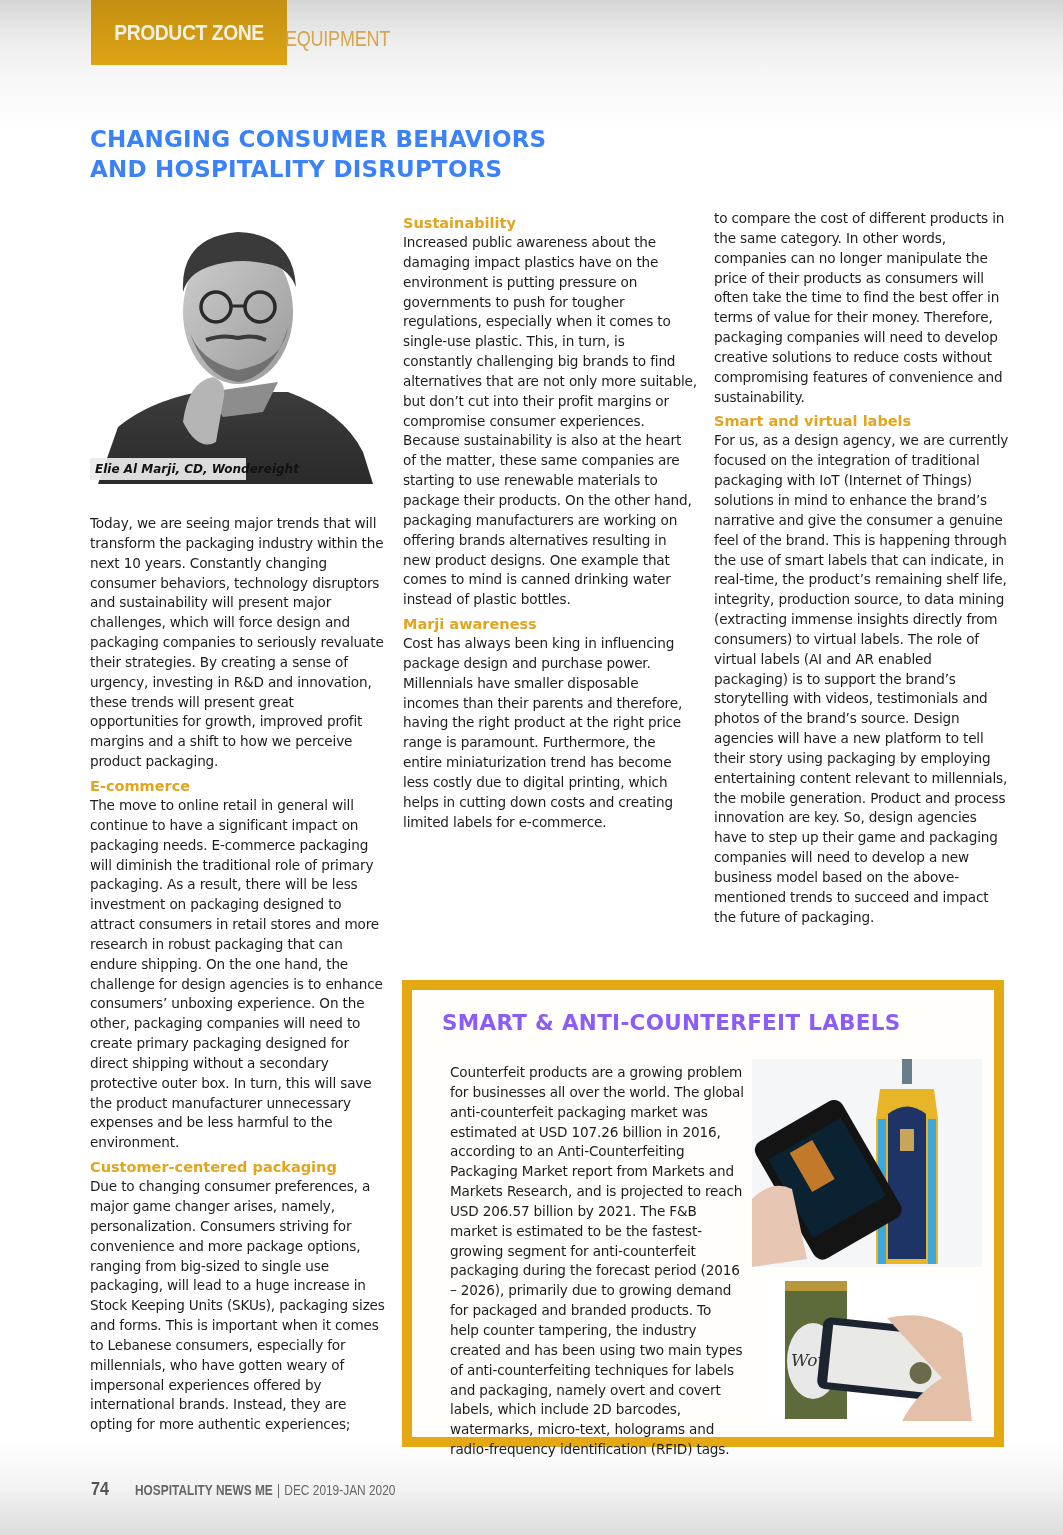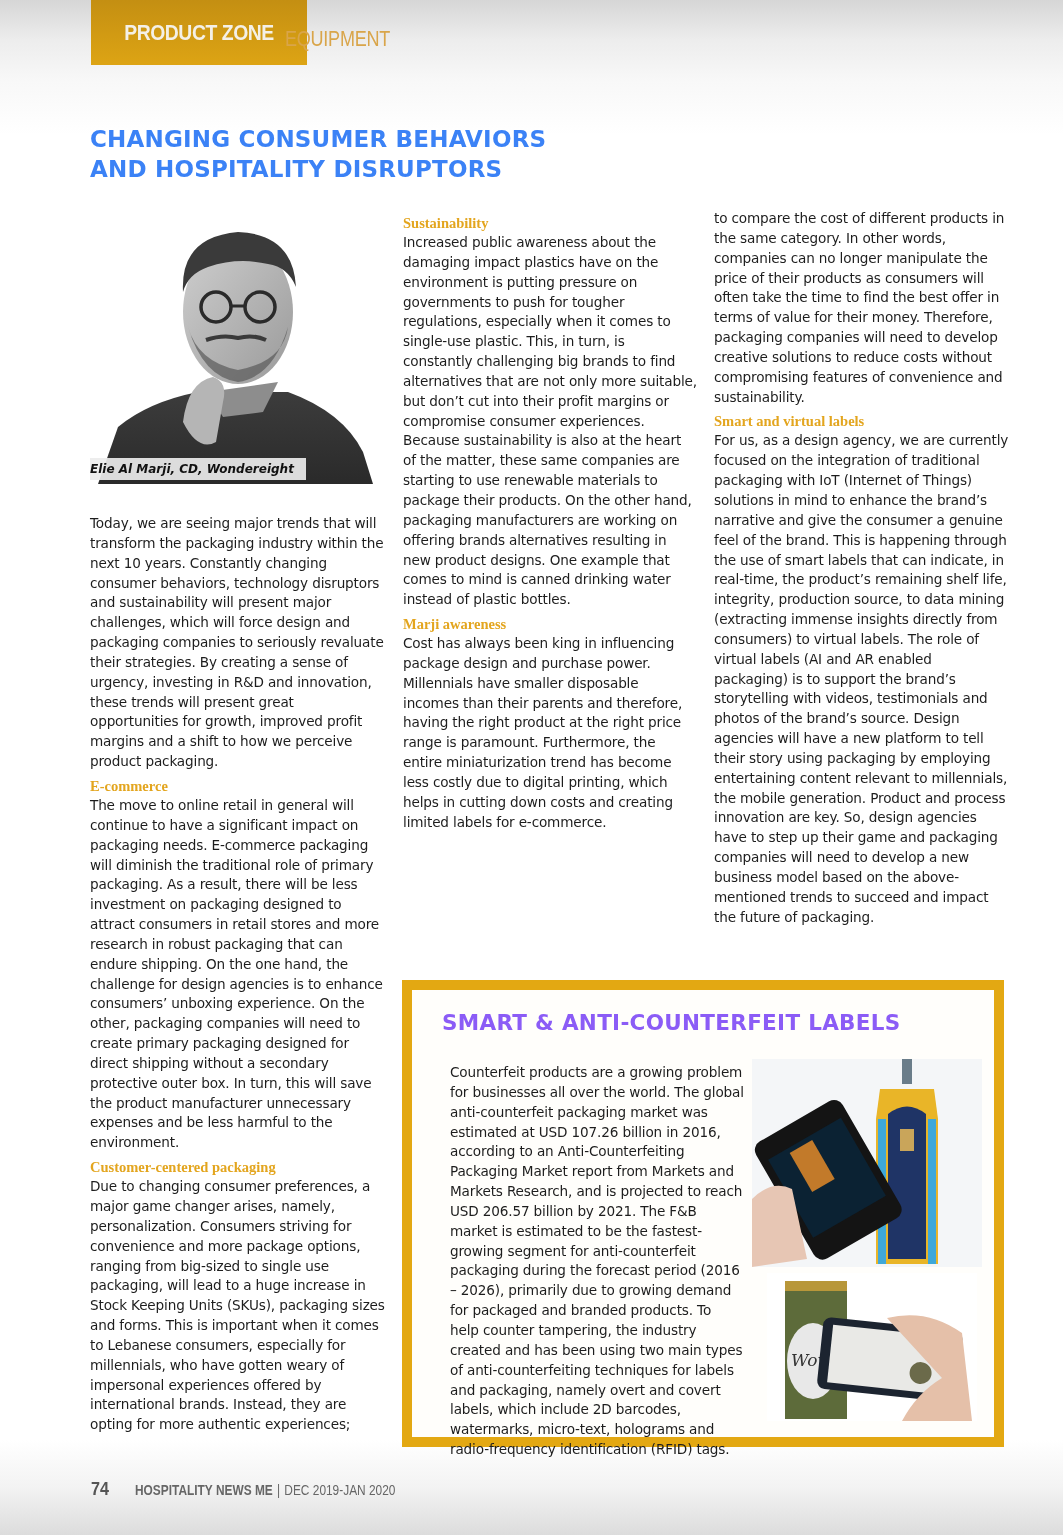--- a/index.html
+++ b/index.html
@@ -11,21 +11,21 @@
   }
   .top-gradient {
     position: absolute; left: 0; top: 0; width: 1063px; height: 135px;
     background: linear-gradient(to bottom, #d6d6d6 0%, #ededed 30%, #f8f8f8 60%, #ffffff 100%);
   }
   .bottom-gradient {
     position: absolute; left: 0; top: 1440px; width: 1063px; height: 95px;
     background: linear-gradient(to bottom, #ffffff 0%, #f3f3f3 50%, #dcdcdc 100%);
   }
   .section-tab {
-    position: absolute; left: 91px; top: 0; width: 216px; height: 65px;
+    position: absolute; left: 91px; top: 0; width: 196px; height: 65px;
     background: linear-gradient(to bottom, #c48f12 0%, #dda414 100%);
     display: flex; align-items: center; justify-content: center;
   }
   .section-tab span {
     font-family: "Liberation Sans", sans-serif; font-weight: bold;
     font-size: 22px; color: #f4f0e6; letter-spacing: -0.5px;
     transform: scaleX(0.88); display: inline-block;
   }
   .section-sub {
     position: absolute; left: 285px; top: 26px;
@@ -39,36 +39,36 @@
     font-size: 23px; line-height: 30px; color: #3b82f6; letter-spacing: 0.2px;
   }
   .col {
     position: absolute; font-size: 13.6px; line-height: 19.85px; color: #1d1d1d;
     letter-spacing: -0.15px;
   }
   .col p { margin: 0; }
   .col p + p { margin-top: 8px; }
   .col h3 {
     margin: 4px 0 0 0; font-size: 14.5px; line-height: 20px; color: #e3a51e;
-    font-weight: bold; letter-spacing: 0; font-family: Liberation Serif, serif;
+    font-weight: bold; letter-spacing: 0;
   }
   .col1 { left: 90px; top: 514px; width: 295px; }
   .col2 { left: 403px; top: 209px; width: 295px; }
   .col3 { left: 714px; top: 209px; width: 295px; }
 
   .portrait {
     position: absolute; left: 88px; top: 212px; width: 295px; height: 272px;
     overflow: hidden; background: #ffffff;
   }
   .portrait svg { position: absolute; left: 0; top: 0; }
   .caption {
-    position: absolute; left: 90px; top: 458px; height: 22px; width: 216px;
+    position: absolute; left: 90px; top: 458px; height: 22px; width: 156px;
     background: rgba(235,235,235,0.92);
     font-size: 12px; font-weight: bold; font-style: italic; color: #111;
-    display: flex; align-items: center; box-sizing: border-box;
+    display: flex; align-items: center; padding-left: 5px; box-sizing: border-box;
     white-space: nowrap;
   }
 
   .sidebar-box {
     position: absolute; left: 402px; top: 980px; width: 602px; height: 467px;
     box-sizing: border-box; border: 10px solid #e3a812; background: #fffefb;
   }
   .sidebar-title {
     position: absolute; left: 30px; top: 20px; margin: 0;
     font-weight: bold; font-size: 21.5px; color: #8b5cf6; letter-spacing: 0.3px;

